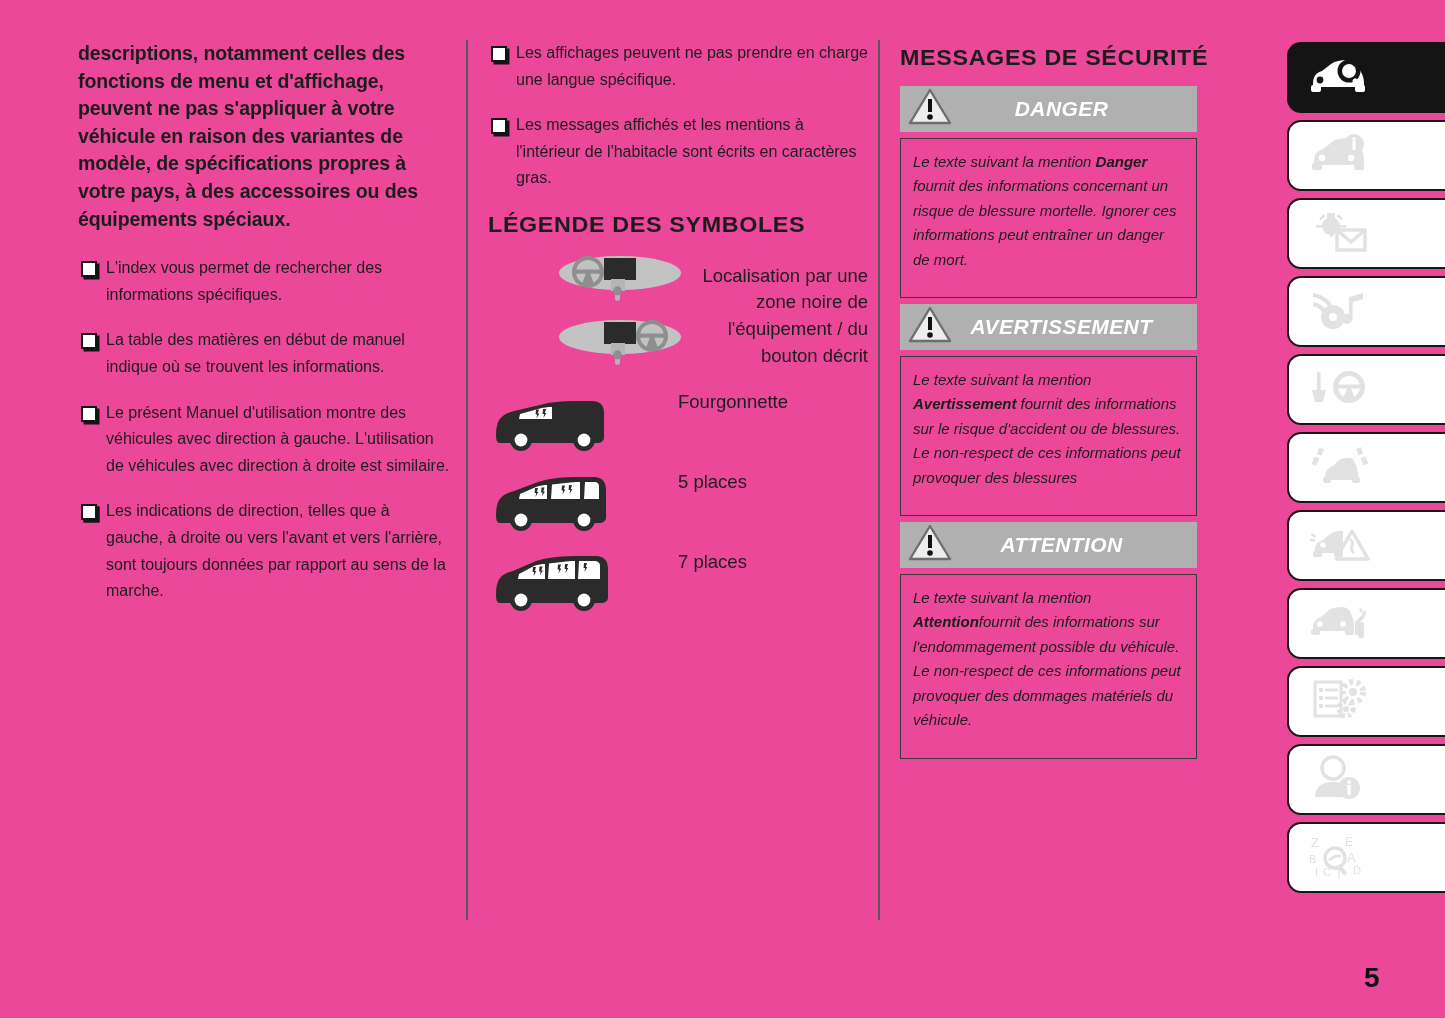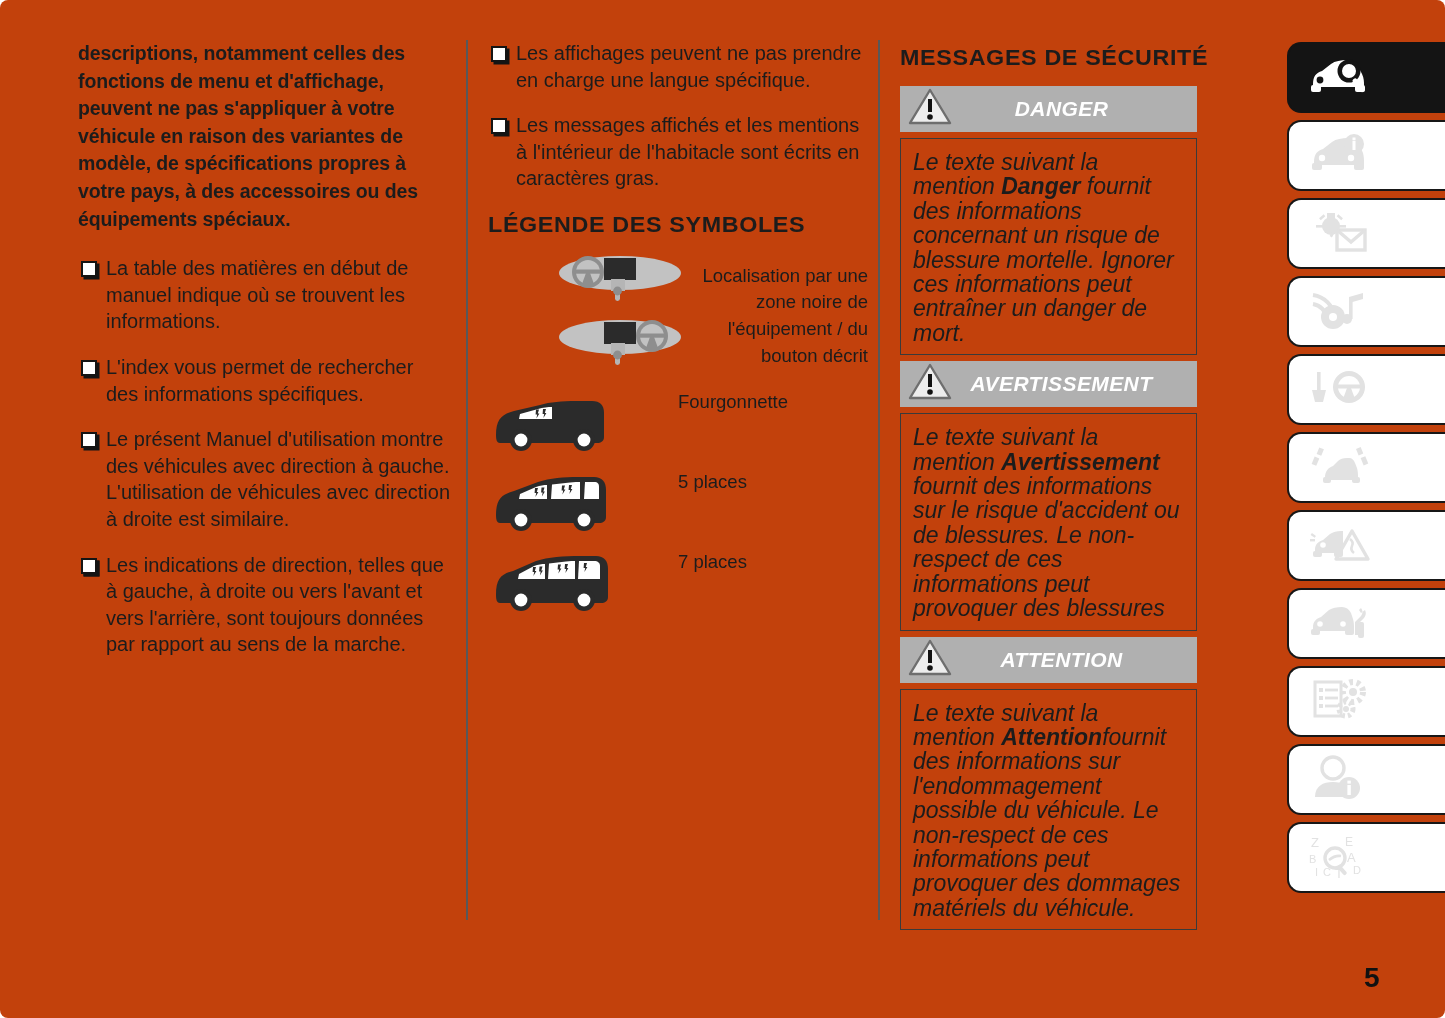--- a/index.html
+++ b/index.html
@@ -13,22 +13,21 @@
     position: relative;
     font-family: "Liberation Sans", sans-serif;
     color: #1c1c1c;
     overflow: hidden;
   }
 
   
   #page {
     position: absolute;
     inset: 0;
-    background: #c2410c;
-    border-radius: 8px;
+    background: #ec4899;
   }
 
   
   .col {
     position: absolute;
     top: 40px;
   }
   #col-left  { left: 78px;  width: 372px; }
   #col-mid   { left: 488px; width: 380px; }
   #col-right { left: 900px; width: 297px; }
@@ -53,21 +52,21 @@
   }
 
   ul.bullets {
     list-style: none;
     margin: 0;
     padding: 0;
   }
   ul.bullets li {
     position: relative;
     padding-left: 28px;
-    font-size: 20px;
+    font-size: 16px;
     line-height: 26.6px;
     margin-bottom: 19px;
   }
   .bullet-sq {
     position: absolute;
     left: 3px;
     top: 6px;
     width: 12px;
     height: 12px;
     border: 2.5px solid #141414;
@@ -134,24 +133,24 @@
     text-align: center;
     color: #ffffff;
     font-size: 21px;
     font-weight: bold;
     font-style: italic;
     letter-spacing: 0.4px;
     padding-right: 26px;
   }
   .safety-box {
     border: 1.6px solid #3a3a3a;
-    padding: 11px 12px 9px 12px;
+    padding: 11px 12px 25px 12px;
     margin-top: 6px;
     font-style: italic;
-    font-size: 23px;
+    font-size: 15px;
     line-height: 24.4px;
   }
   .safety-box b { font-style: italic; font-weight: bold; }
 
   
   #tabstrip {
     position: absolute;
     left: 1287px;
     top: 42px;
     width: 158px;
@@ -187,22 +186,22 @@
 <body>
 
 <div id="page">
 
   <div class="divider" id="divider-1"></div>
   <div class="divider" id="divider-2"></div>
 
   <div class="col" id="col-left">
     <p class="intro-bold">descriptions, notamment celles des fonctions de menu et d'affichage, peuvent ne pas s'appliquer à votre véhicule en raison des variantes de modèle, de spécifications propres à votre pays, à des accessoires ou des équipements spéciaux.</p>
     <ul class="bullets" id="left-bullets">
+        <li><span class="bullet-sq"></span><span>L'index vous permet de rechercher des informations spécifiques.</span></li>
         <li><span class="bullet-sq"></span><span>La table des matières en début de manuel indique où se trouvent les informations.</span></li>
-        <li><span class="bullet-sq"></span><span>L'index vous permet de rechercher des informations spécifiques.</span></li>
         <li><span class="bullet-sq"></span><span>Le présent Manuel d'utilisation montre des véhicules avec direction à gauche. L'utilisation de véhicules avec direction à droite est similaire.</span></li>
         <li><span class="bullet-sq"></span></li>
         <li><span class="bullet-sq"></span><span>Les indications de direction, telles que à gauche, à droite ou vers l'avant et vers l'arrière, sont toujours données par rapport au sens de la marche.</span></li>
       </ul>
   </div>
 
   <div class="col" id="col-mid">
     <ul class="bullets" id="mid-bullets">
         <li><span class="bullet-sq"></span><span>Les affichages peuvent ne pas prendre en charge une langue spécifique.</span></li>
         <li><span class="bullet-sq"></span><span>Les messages affichés et les mentions à l'intérieur de l'habitacle sont écrits en caractères gras.</span></li>

